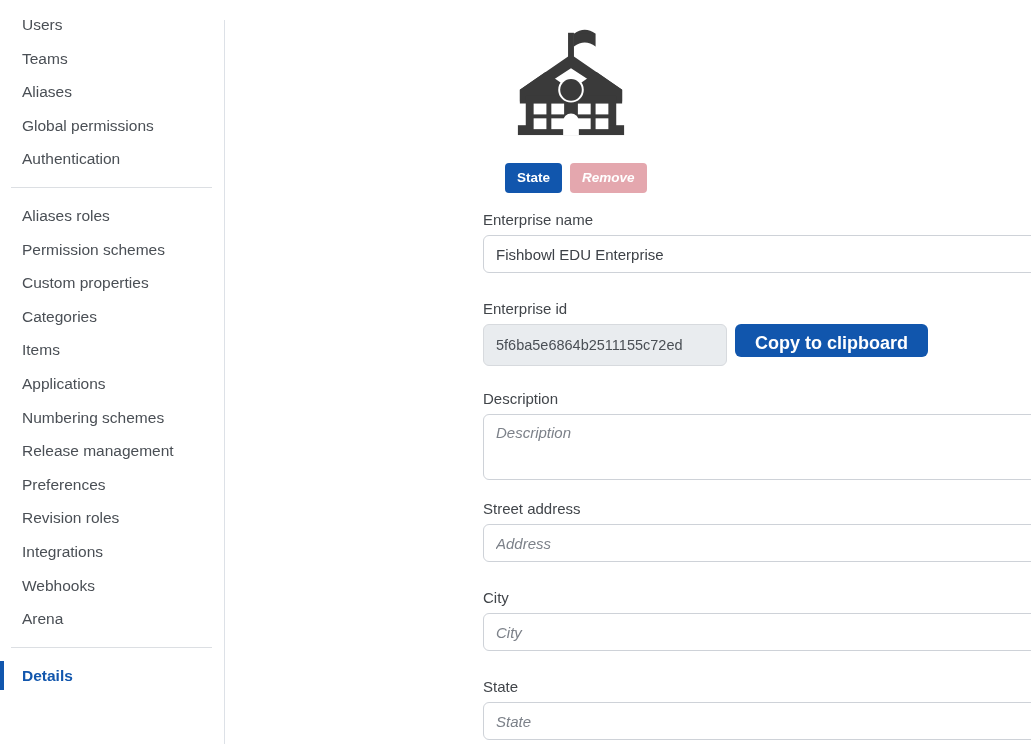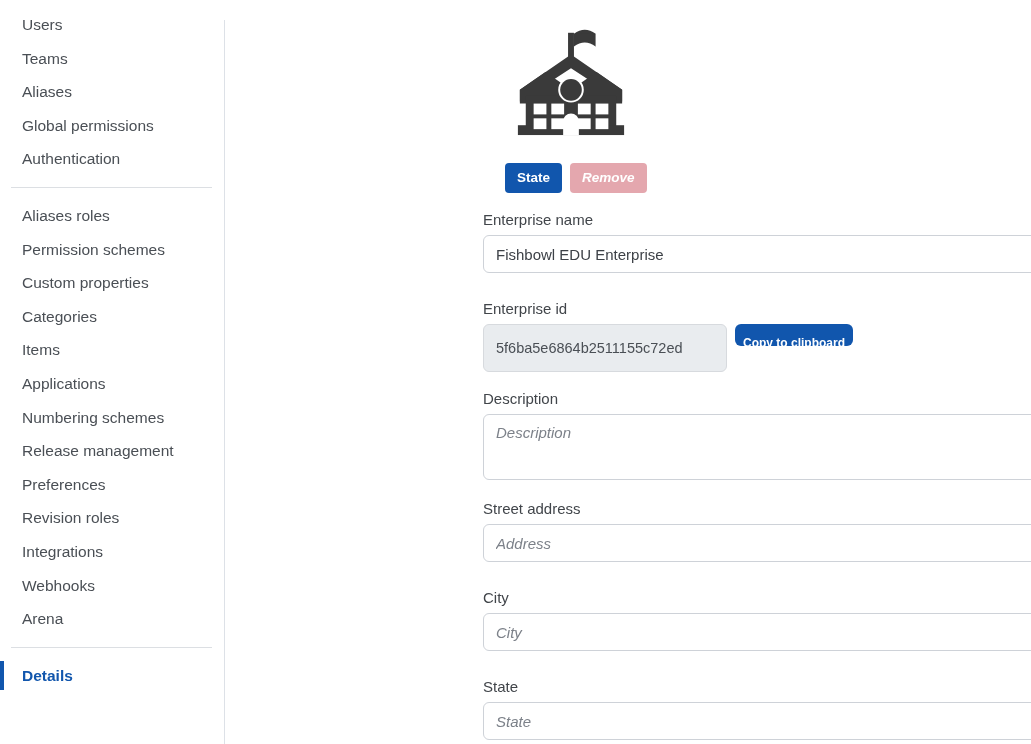--- a/index.html
+++ b/index.html
@@ -180,36 +180,36 @@
   }
 
   .id-row {
     display: flex;
     align-items: flex-start;
     gap: 8px;
   }
 
   .id-input {
     width: 244px;
-    height: 48px;
+    height: 42px;
     border: 1px solid #d7dade;
     border-radius: 6px;
     background: #e9ecef;
     padding: 0 12px;
     font-family: "Liberation Sans", sans-serif;
     font-size: 14.5px;
     color: #4a4f55;
     outline: none;
   }
 
   .btn-copy {
-    height: 22px;
+    height: 33px;
     line-height: 38px;
-    font-size: 12px;
-    padding: 0 8px;
+    font-size: 18px;
+    padding: 0 20px;
     border-radius: 6px;
   }
 </style>
 </head>
 <body>
 
 <div class="page">
 
   <nav class="sidebar">
 

